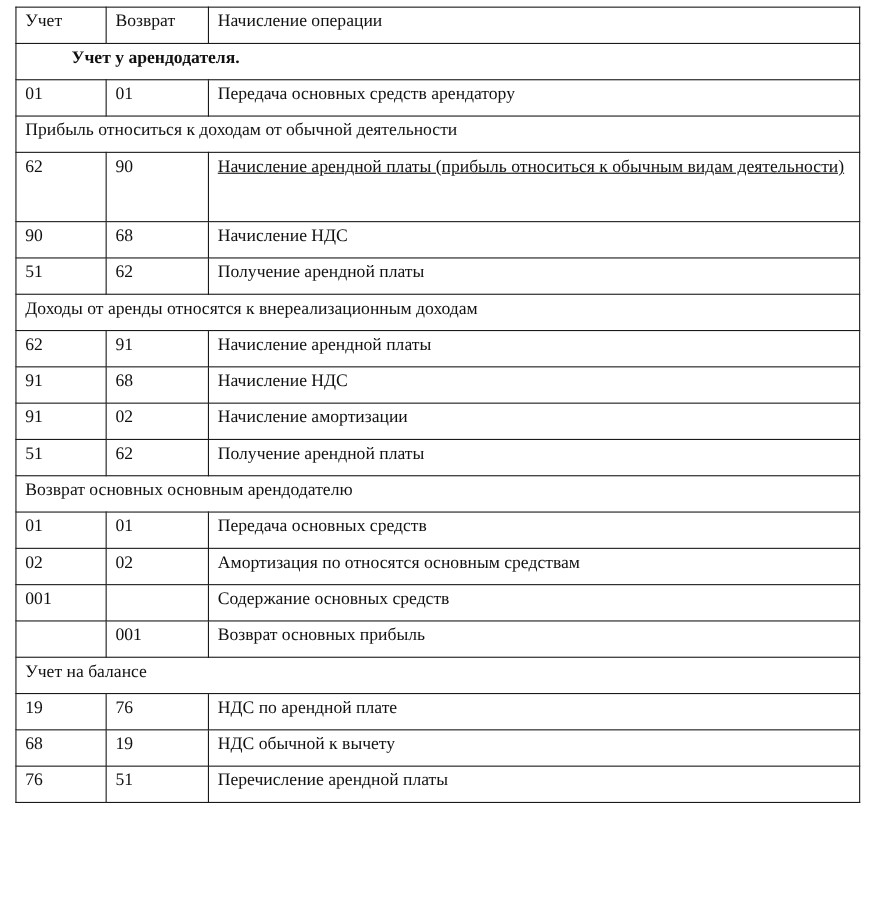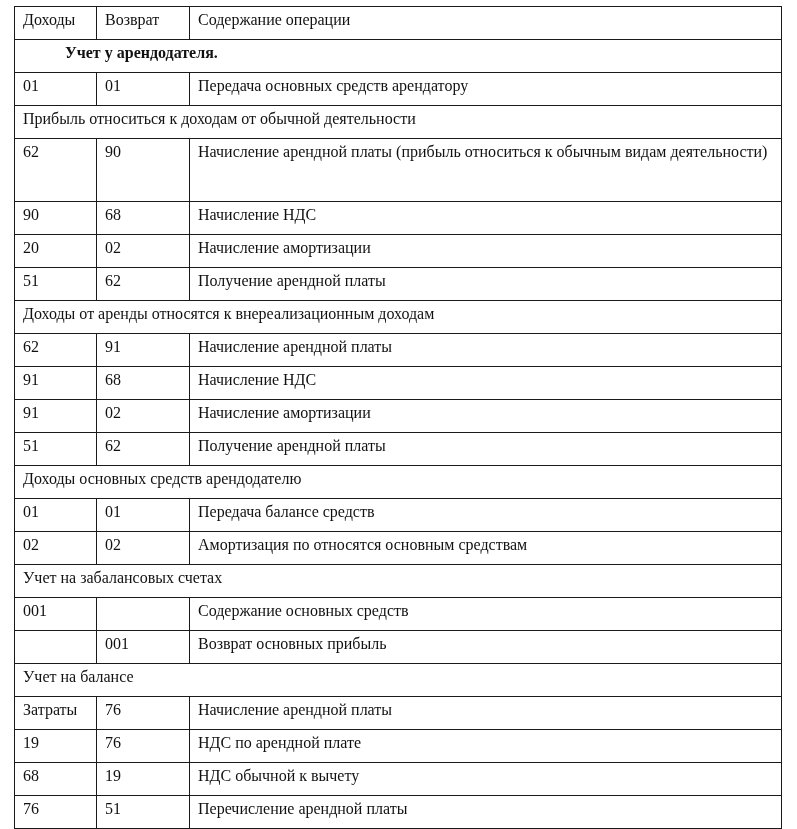--- a/index.html
+++ b/index.html
@@ -5,37 +5,37 @@
   html, body { margin: 0; padding: 0; background: #ffffff; }
   body { width: 797px; height: 829px; position: relative; overflow: hidden;
          font-family: "Liberation Serif", "DejaVu Serif", serif; color: #111; }
   table.ledger { position: absolute; left: 14px; top: 6px; width: 768px;
                  border-collapse: collapse; table-layout: fixed; font-size: 16px; }
   table.ledger td { border: 1.3px solid #1a1a1a; padding: 0 8px; vertical-align: top;
                     height: 31px; line-height: 24px; padding-top: 1px; }
   col.c1 { width: 82px; } col.c2 { width: 93px; } col.c3 { width: auto; }
   td.section { }
   td.section.bold { font-weight: bold; padding-left: 50px; }
-  td.wrap { line-height: 31px; padding-top: 0; }
+  td.wrap { line-height: 31px; padding-top: 0; text-decoration: underline; }
   tr.tall td { height: 61px; }
 </style>
 </head>
 <body>
 
 <table class="ledger">
   <colgroup>
       <col class="c1">
       <col class="c2">
       <col class="c3">
     </colgroup>
   <tbody>
     <tr>
-      <td>Доходы</td>
+      <td>Учет</td>
       <td>Возврат</td>
-      <td>Содержание операции</td>
+      <td>Начисление операции</td>
     </tr>
     <tr>
       <td colspan="3" class="section bold">Учет у арендодателя.</td>
     </tr>
     <tr>
       <td>01</td>
       <td>01</td>
       <td>Передача основных средств арендатору</td>
     </tr>
     <tr>
@@ -43,25 +43,20 @@
     </tr>
     <tr class="tall">
       <td>62</td>
       <td>90</td>
       <td class="wrap">Начисление арендной платы (прибыль относиться к обычным видам деятельности)</td>
     </tr>
     <tr>
       <td>90</td>
       <td>68</td>
       <td>Начисление НДС</td>
-    </tr>
-    <tr>
-      <td>20</td>
-      <td>02</td>
-      <td>Начисление амортизации</td>
     </tr>
     <tr>
       <td>51</td>
       <td>62</td>
       <td>Получение арендной платы</td>
     </tr>
     <tr>
       <td colspan="3" class="section">Доходы от аренды относятся к внереализационным доходам</td>
     </tr>
     <tr>
@@ -78,52 +73,44 @@
       <td>91</td>
       <td>02</td>
       <td>Начисление амортизации</td>
     </tr>
     <tr>
       <td>51</td>
       <td>62</td>
       <td>Получение арендной платы</td>
     </tr>
     <tr>
-      <td colspan="3" class="section">Доходы основных средств арендодателю</td>
+      <td colspan="3" class="section">Возврат основных основным арендодателю</td>
     </tr>
     <tr>
       <td>01</td>
       <td>01</td>
-      <td>Передача балансе средств</td>
+      <td>Передача основных средств</td>
     </tr>
     <tr>
       <td>02</td>
       <td>02</td>
       <td>Амортизация по относятся основным средствам</td>
-    </tr>
-    <tr>
-      <td colspan="3" class="section">Учет на забалансовых счетах</td>
     </tr>
     <tr>
       <td>001</td>
       <td></td>
       <td>Содержание основных средств</td>
     </tr>
     <tr>
       <td></td>
       <td>001</td>
       <td>Возврат основных прибыль</td>
     </tr>
     <tr>
       <td colspan="3" class="section">Учет на балансе</td>
-    </tr>
-    <tr>
-      <td>Затраты</td>
-      <td>76</td>
-      <td>Начисление арендной платы</td>
     </tr>
     <tr>
       <td>19</td>
       <td>76</td>
       <td>НДС по арендной плате</td>
     </tr>
     <tr>
       <td>68</td>
       <td>19</td>
       <td>НДС обычной к вычету</td>

